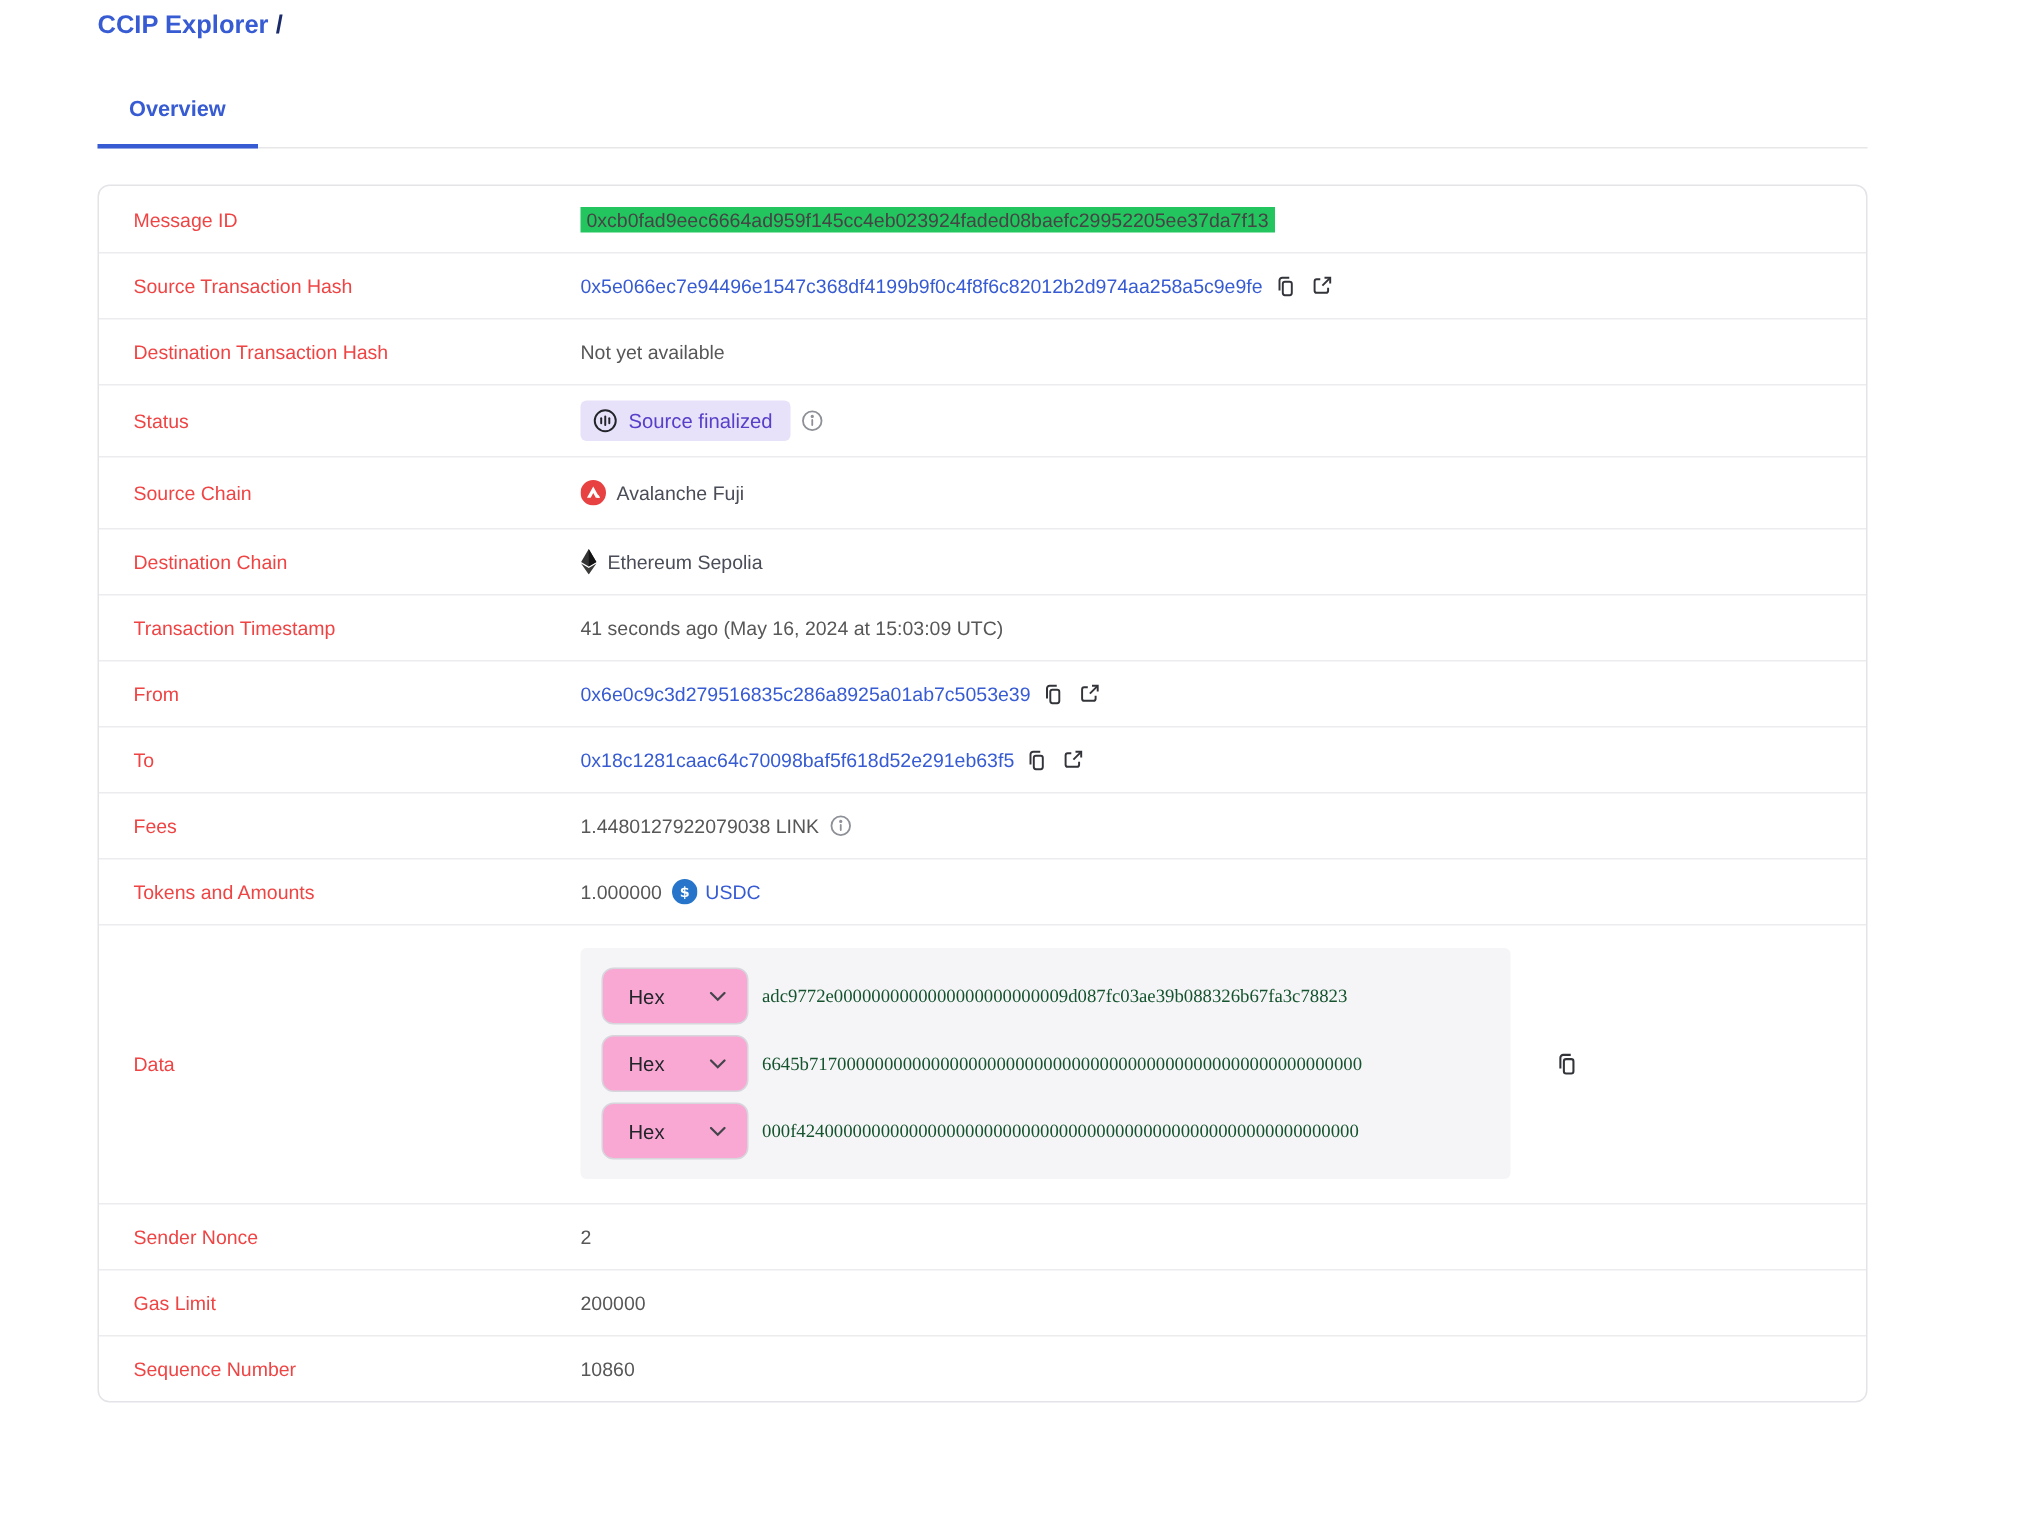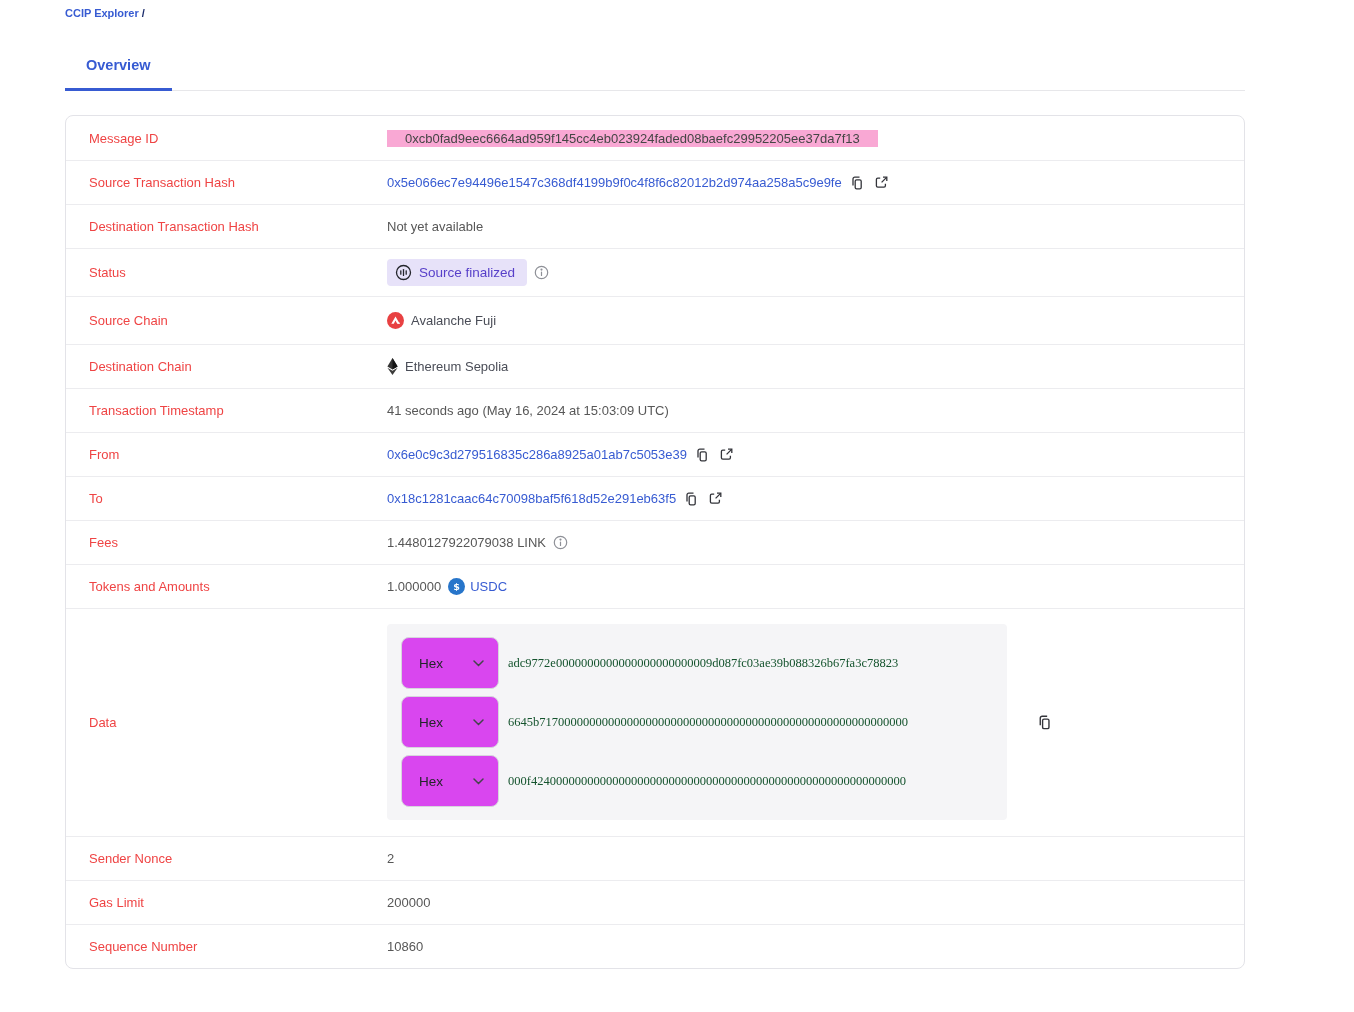--- a/index.html
+++ b/index.html
@@ -6,21 +6,21 @@
   html, body { background: #ffffff; }
   body {
     width: 1354px; height: 1012px;
     font-family: "Liberation Sans", "DejaVu Sans", sans-serif;
     color: #575757;
     overflow: hidden;
   }
   .page { width: 1180px; margin: 0 65px; padding-top: 7px; }
 
   
-  .breadcrumb { font-size: 11px; font-weight: 700; color: #1A2B6B; }
+  .breadcrumb { font-size: 17px; font-weight: 700; color: #1A2B6B; }
   .breadcrumb a { color: #375BD2; text-decoration: none; cursor: pointer; }
   .breadcrumb .sep { color: #1A2B6B; font-weight: 600; }
   h1.page-title {
     margin-top: 8px;
     font-size: 31px; font-weight: 700; color: #1A2B6B;
     letter-spacing: -0.3px; line-height: 1.2;
   }
 
   
   .tabbar { margin-top: 30px; border-bottom: 1px solid #E7E7EA; }
@@ -51,21 +51,21 @@
   .row-lg { min-height: 48px; }
   .row-label {
     flex: 0 0 298px; width: 298px;
     color: #ef4444; font-weight: 500;
   }
   .row-value {
     display: flex; align-items: center; gap: 7px;
     color: #575757;
   }
   .link { color: #375BD2; text-decoration: none; cursor: pointer; }
-  .selected { background: #f9a8d4; color: #454545; padding: 1px 18px; }
+  .selected { background: #22c55e; color: #454545; padding: 1px 4px; }
 
   .icon-btn {
     background: none; border: none; cursor: pointer;
     display: inline-flex; align-items: center; justify-content: center;
     padding: 0; margin: 0;
   }
   .icon-btn + .icon-btn { margin-left: 2px; }
 
   
   .badge {
@@ -81,22 +81,22 @@
 
   
   .row-data { padding-top: 15px; padding-bottom: 16px; }
   .data-box {
     background: #F5F5F7; border-radius: 4px;
     width: 620px; padding: 13px 14px;
     display: flex; flex-direction: column; gap: 7px;
   }
   .data-line { display: flex; align-items: center; }
   .hex-select {
-    width: 98px; height: 52px;
-    background: #d946ef; border: 1px solid #D6D6DC; border-radius: 8px;
+    width: 98px; height: 38px;
+    background: #f9a8d4; border: 1px solid #D6D6DC; border-radius: 8px;
     display: inline-flex; align-items: center; justify-content: space-between;
     padding: 0 14px 0 17px;
     font-size: 13.5px; font-weight: 500; color: #23252B;
     cursor: pointer; flex: 0 0 98px;
   }
   .hex-value {
     font-family: Liberation Serif, serif;
     font-size: 12.5px; color: #14532d;
     margin-left: 9px; white-space: nowrap;
   }

